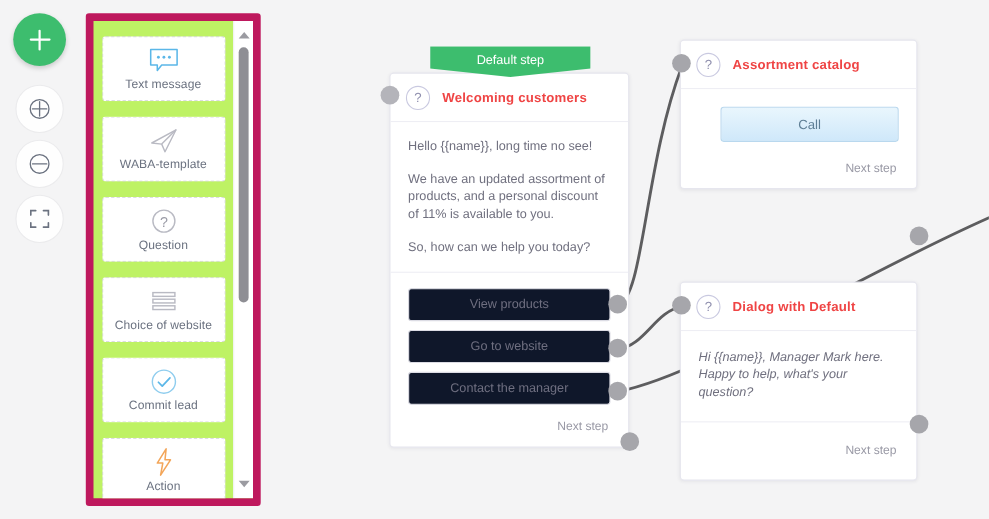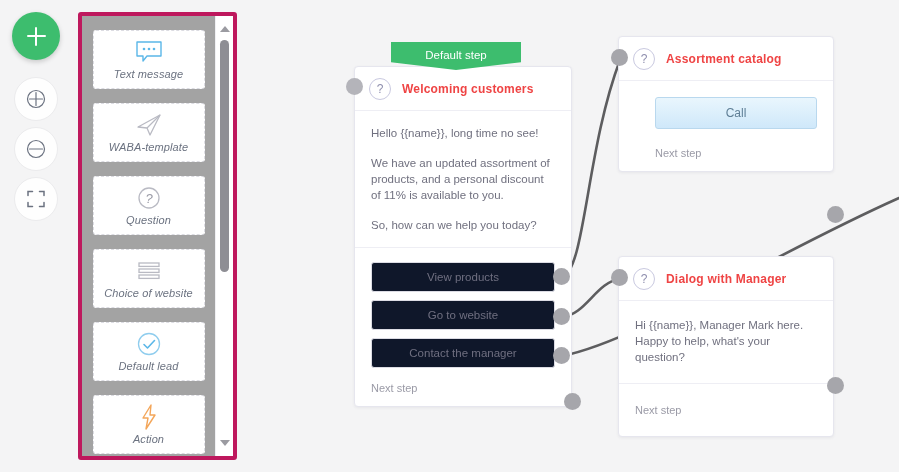--- a/index.html
+++ b/index.html
@@ -36,24 +36,23 @@
     z-index: 6; cursor: pointer;
   }
   .tool-btn.zin  { top: 77px; }
   .tool-btn.zout { top: 127px; }
   .tool-btn.fit  { top: 177px; }
 
   
   .palette {
     position: absolute; left: 78px; top: 12px;
     width: 159px; height: 448px;
-    background: #a3a3a3; border: 4px solid #be185d;
+    background: #bef264; border: 7px solid #be185d;
     border-radius: 3px; z-index: 5;
     overflow: hidden;
-    font-style: italic;
   }
   .palette-scrollarea {
     position: absolute; left: 0; top: 0; right: 18px; bottom: 0;
     padding: 14px 0 0 0;
   }
   .pal-card {
     width: 112px; margin: 0 auto 14px auto;
     height: 59px;
     border: 1px dashed #dcdce2; border-radius: 3px;
     background: #fff;
@@ -95,21 +94,21 @@
     border: 1px solid #c9c9e0;
     display: flex; align-items: center; justify-content: center;
     font-size: 12px; color: #8f8fae; margin-right: 11px; flex: 0 0 auto;
   }
   .node-title { font-size: 12px; font-weight: bold; color: #ef4444; letter-spacing: .2px; }
   .node-body { padding: 14px 16px 14px 16px; border-bottom: 1px solid #eeeef4; }
   .node-body p { font-size: 11.5px; line-height: 16px; color: #70707f; }
   .node-body p + p { margin-top: 14px; }
   .node-foot { position: relative; padding: 12px 16px 12px 16px; }
   .next-step {
-    font-size: 11px; color: #9a9aa6;
+    text-align: right; font-size: 11px; color: #9a9aa6;
     padding-right: 2px;
   }
 
   .opt-btn {
     display: block; width: 100%; height: 30px;
     border: 1px solid #dcdce4; border-radius: 3px;
     background: #0f172a; color: #6f6f80; font-size: 11.5px;
     font-family: "Liberation Sans", sans-serif;
     cursor: pointer; margin-bottom: 8px;
   }
@@ -125,21 +124,21 @@
   
   .knob {
     position: absolute; width: 17px; height: 17px; border-radius: 50%;
     background: #a6a6ab; z-index: 4; cursor: pointer;
   }
   .knob.light { background: #b4b4ba; }
 
   
   .ribbon {
     position: absolute; left: 391px; top: 42px;
-    width: 130px; height: 28px; z-index: 4;
+    width: 146px; height: 28px; z-index: 4;
   }
   .ribbon-shape {
     position: absolute; inset: 0;
     background: #3dbd6e;
     clip-path: polygon(0 0, 100% 0, 100% 72%, 50% 100%, 0 72%);
   }
   .ribbon-label {
     position: absolute; inset: 0; top: -3px;
     display: flex; align-items: center; justify-content: center;
     color: #fff; font-size: 11.5px;
@@ -234,21 +233,21 @@
         <span class="pal-label">Choice of website</span>
       </div>
 
       <div class="pal-card">
         <span class="pal-icon">
           <svg width="28" height="28" viewBox="0 0 28 28">
             <circle cx="14" cy="14" r="10.5" fill="none" stroke="#8fcdee" stroke-width="1.3"></circle>
             <path d="M9 14.5 L12.5 18 L19.5 10.5" fill="none" stroke="#5bb7e8" stroke-width="1.6" stroke-linecap="round" stroke-linejoin="round"></path>
           </svg>
         </span>
-        <span class="pal-label">Default lead</span>
+        <span class="pal-label">Commit lead</span>
       </div>
 
       <div class="pal-card">
         <span class="pal-icon">
           <svg width="24" height="28" viewBox="0 0 24 28">
             <path d="M14 2 L6 15 H11 L9 26 L18 12 H13 Z" fill="none" stroke="#f3a65a" stroke-width="1.4" stroke-linejoin="round"></path>
           </svg>
         </span>
         <span class="pal-label">Action</span>
       </div>
@@ -299,23 +298,23 @@
       <button class="call-btn">Call</button>
       <div class="next-step" style="margin-top:18px;">Next step</div>
     </div>
   </div>
   <div class="knob" style="left:611px; top:49px;"></div>
   <div class="knob" style="left:827px; top:206px;"></div>
 
   <div class="node" style="left:618px; top:256px; width:216px;">
     <div class="node-head">
       <span class="qmark">?</span>
-      <span class="node-title">Dialog with Manager</span>
-    </div>
-    <div class="node-body" style="padding-top:16px; padding-bottom:18px;">
+      <span class="node-title">Dialog with Default</span>
+    </div>
+    <div class="node-body" style="padding-top:16px; padding-bottom:18px;font-style:italic;">
       <p>Hi {{name}}, Manager Mark here. Happy to help, what's your question?</p>
     </div>
     <div class="node-foot" style="padding-top:20px; padding-bottom:20px;">
       <div class="next-step">Next step</div>
     </div>
   </div>
   <div class="knob" style="left:611px; top:269px;"></div>
   <div class="knob" style="left:827px; top:377px;"></div>
 
 </div>

